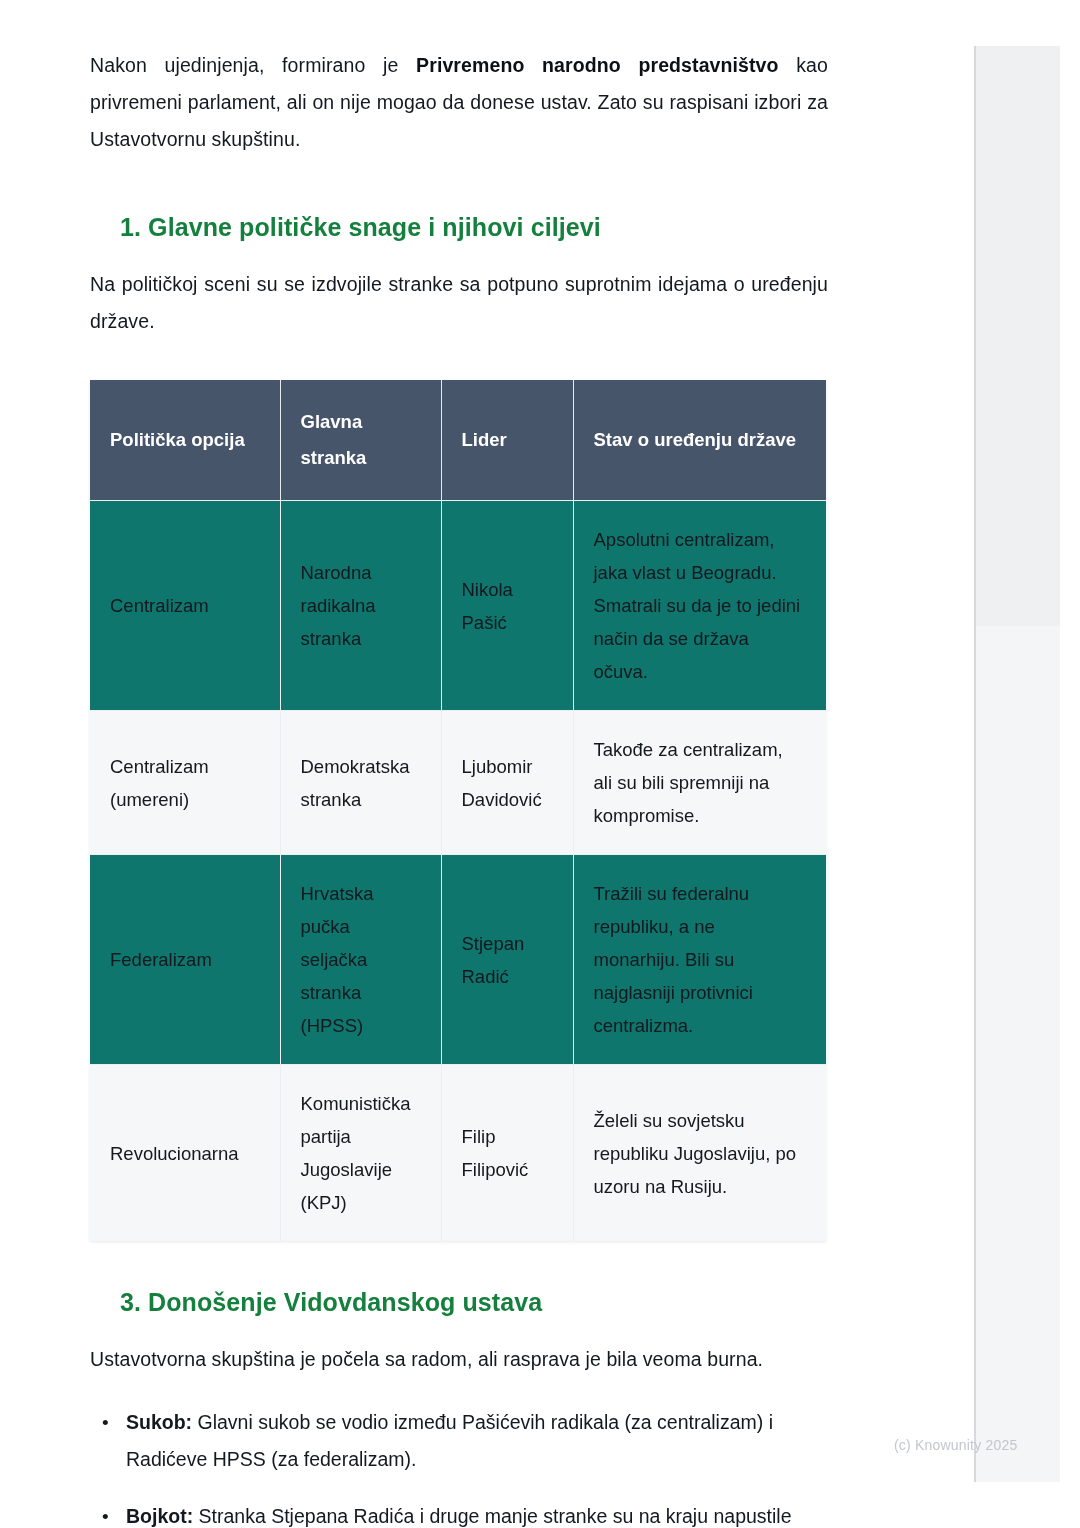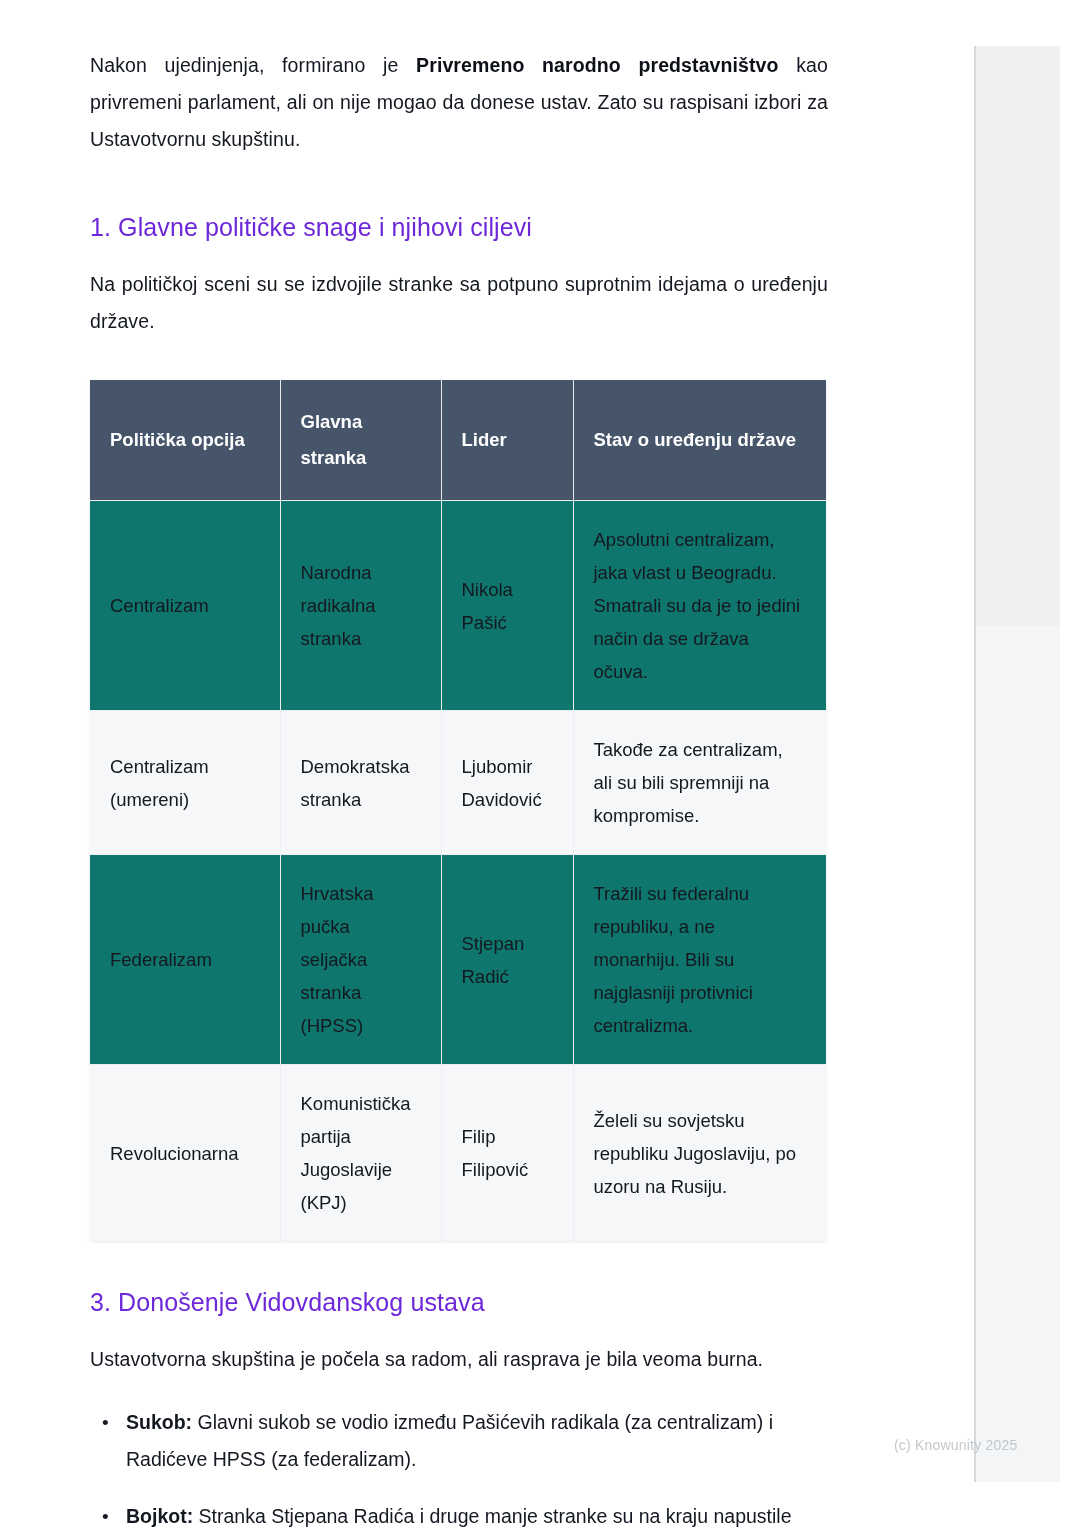--- a/index.html
+++ b/index.html
@@ -62,23 +62,24 @@
     text-align: justify;
     letter-spacing: 0.1px;
   }
   p.body-text.nojustify { text-align: left; }
 
   p.body-text b, .bold { font-weight: bold; color: #0d1117; }
 
   h2.section-heading {
     font-size: 25px;
     line-height: 34px;
-    font-weight: normal;
-    color: #6d28d9;
+    font-weight: bold;
+    color: #15803d;
     letter-spacing: 0.1px;
+    margin-left: 30px;
   }
 
   .sp-intro   { height: 52px; }
   .sp-afterh1 { height: 22px; }
   .sp-beforetable { height: 40px; }
   .sp-aftertable { height: 44px; }
   .sp-afterh2 { height: 22px; }
   .sp-beforelist { height: 26px; }
 
   

